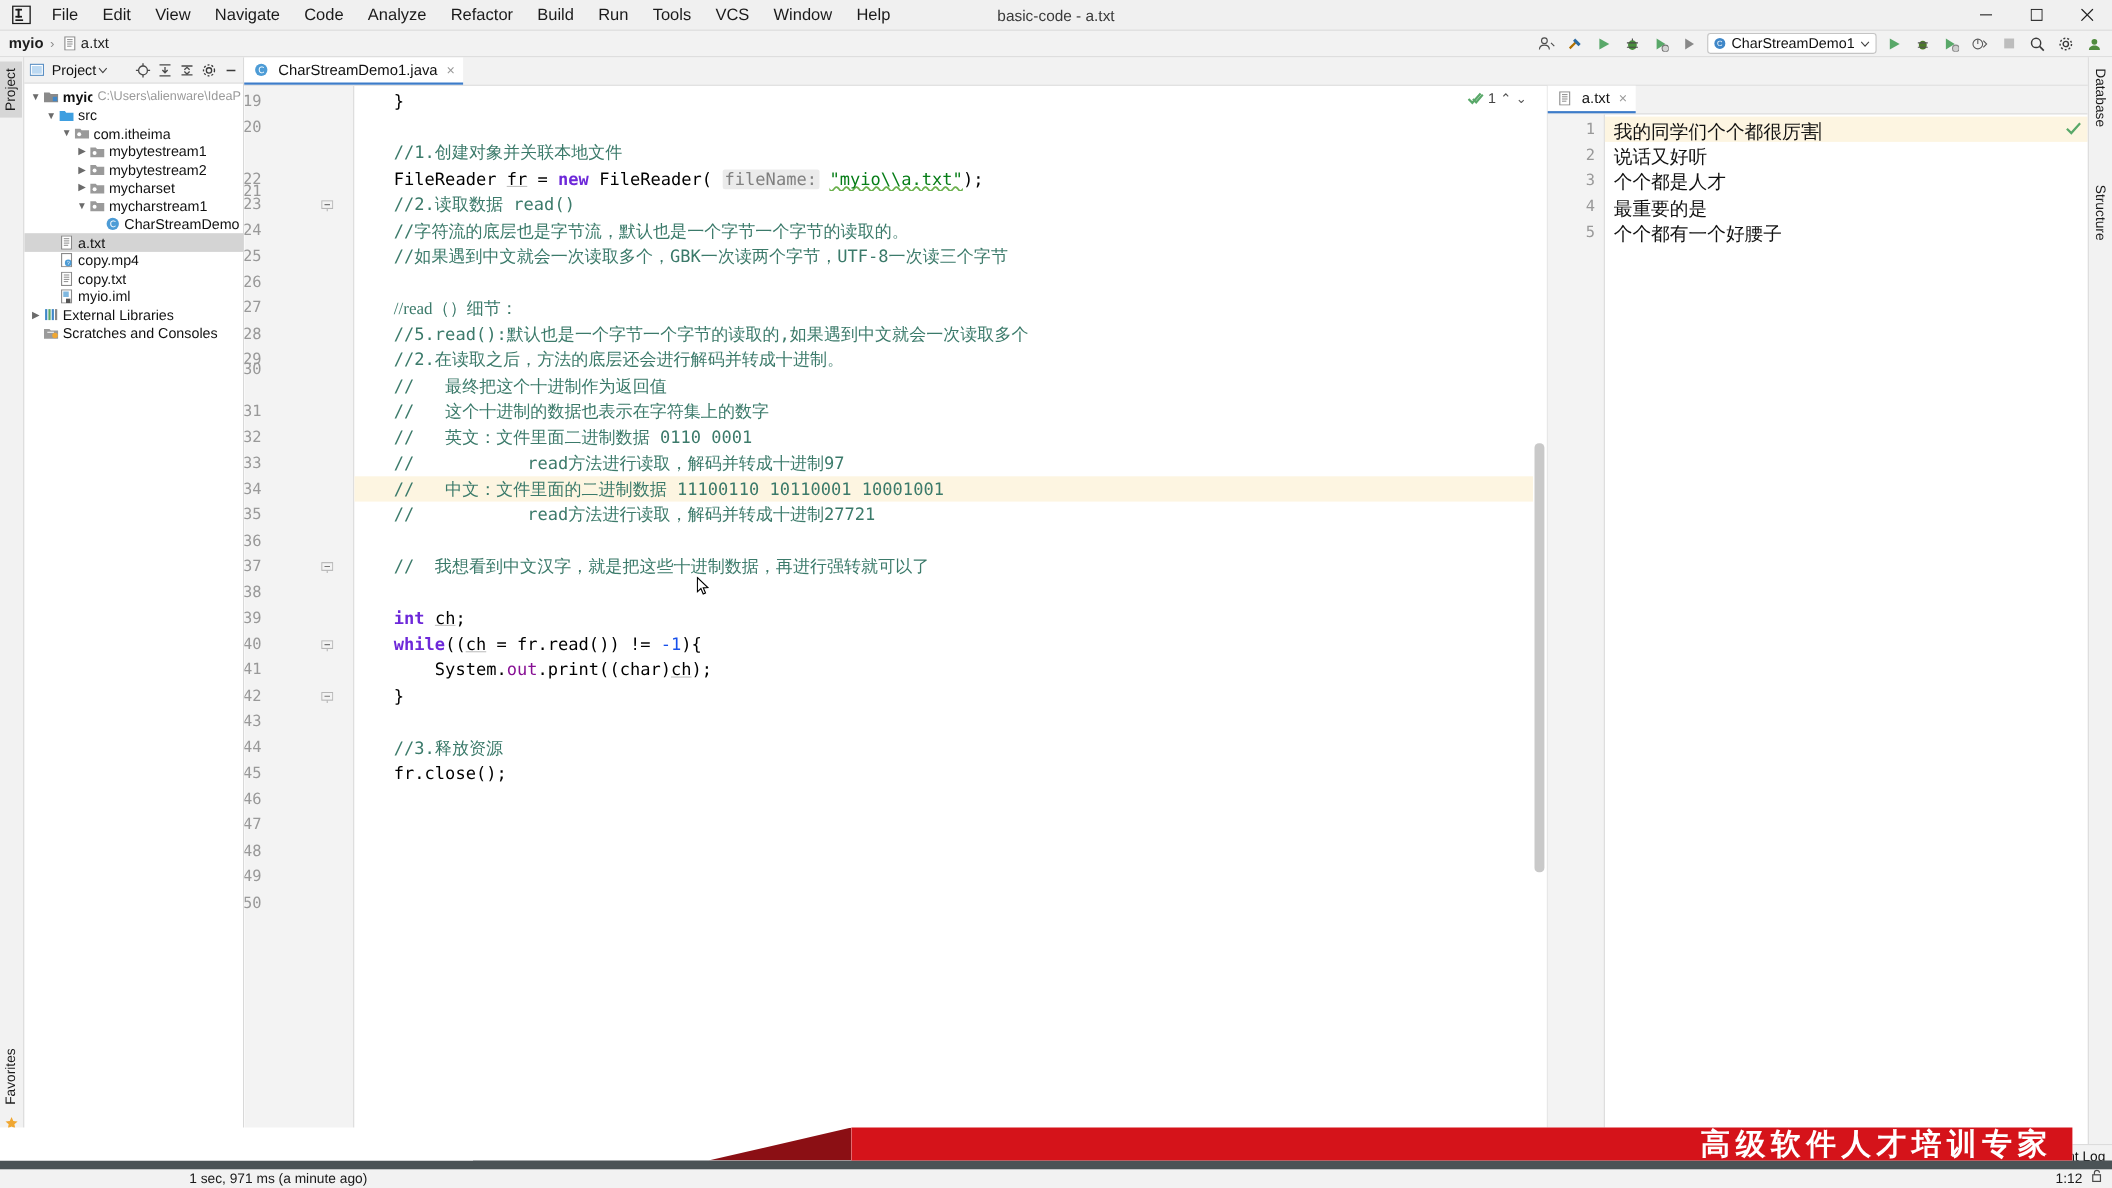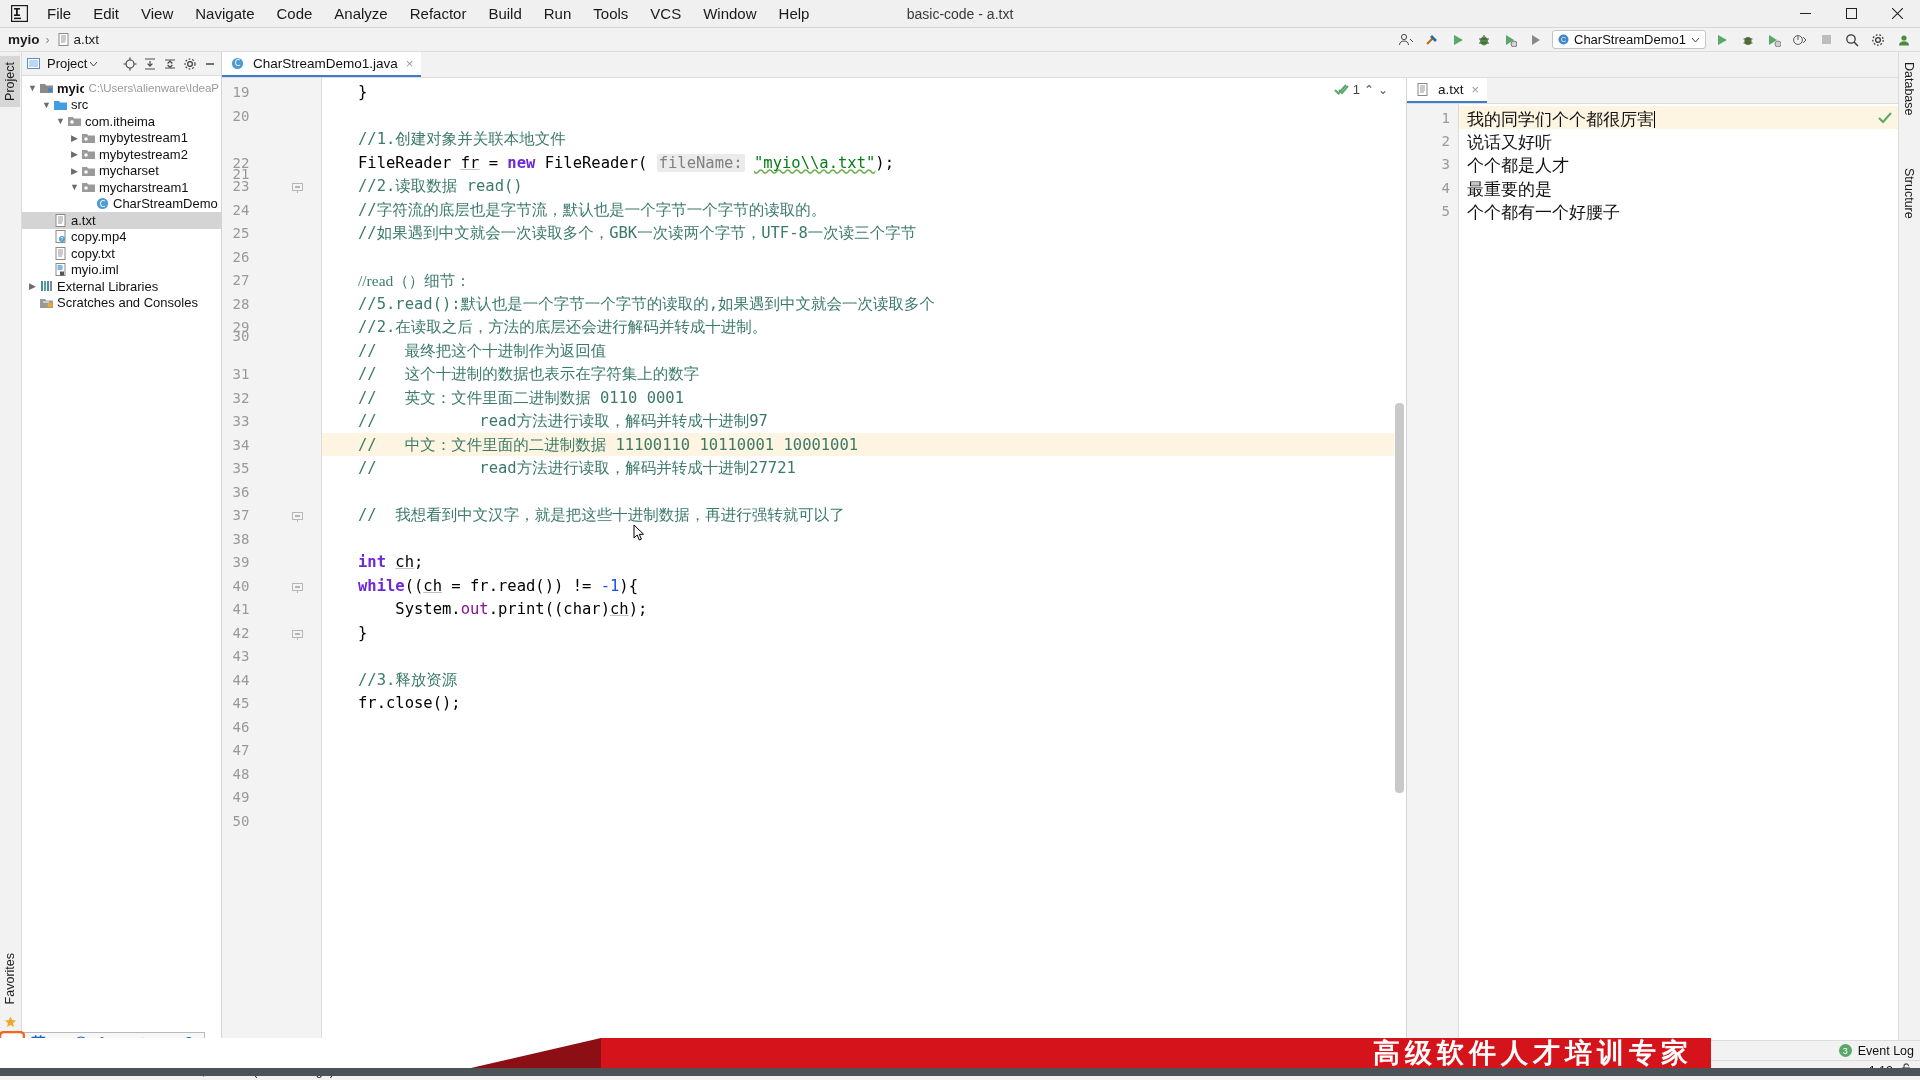--- a/index.html
+++ b/index.html
@@ -71,21 +71,21 @@
           font-size:13.5px; color:#111; border-bottom:2px solid transparent; }
   .etab.active { background:#ffffff; border-bottom:2px solid #3d7cc9; }
   .etab .x { color:#9a9a9a; font-size:13px; margin-left:3px; }
 
   .editor-body { flex:1; display:flex; min-height:0; position:relative; overflow:hidden; }
 
   .code-area { flex:1; display:flex; min-width:0; position:relative; background:#ffffff; overflow:hidden; }
   .gutter { width:100px; background:#f3f3f3; flex:none; position:relative;
             border-right:1px solid #dcdcdc; }
   .lnum { position:absolute; right:60px; font-size:14px; color:#999999;
-          font-family:"DejaVu Sans Mono","Liberation Mono",monospace; text-align:center; width:40px; }
+          font-family:"DejaVu Sans Mono","Liberation Mono",monospace; text-align:left; width:40px; }
   .fold { position:absolute; right:16px; width:13px; height:13px; }
   .code-lines { position:relative; flex:1; min-width:0; overflow:hidden;
                 font-family:"DejaVu Sans Mono","Liberation Mono",monospace; font-size:15.5px; }
   .cline { position:absolute; left:36px; white-space:pre; line-height:1; }
   .hl-row { position:absolute; left:0; right:0; height:23.5px; background:#fdf5e1; }
   .cm { color:#3b7a6a; }          
   .kw { color:#6d28d9; font-weight:bold; }
   .str { color:#067d17; }
   .fld { color:#871094; }
   .cls { color:#000000; }
@@ -133,21 +133,21 @@
 
   
   .ime { position:absolute; left:0; bottom:26px; height:22px; width:205px;
          background:#f7f7f7; border:1px solid #b9b9b9; display:flex; align-items:center;
          gap:2px; padding-left:28px; z-index:40; }
   .ime-logo { position:absolute; left:-2px; top:-2px; width:26px; height:26px; }
   .ime-ico { width:19px; height:19px; display:inline-flex; align-items:center; justify-content:center;
              color:#1668c1; font-size:13px; }
 
   
-  .banner { position:absolute; left:0; bottom:4px; width:1711px; height:38px; z-index:60;
+  .banner { position:absolute; left:0; bottom:17px; width:1884px; height:38px; z-index:60;
             pointer-events:none; }
   .banner .bg { position:absolute; inset:0; background:#ffffff; }
   .banner .redbar { position:absolute; right:0; top:0; height:30px; width:1110px; background:#d5131a; }
   .banner .tri { position:absolute; top:0; height:30px; width:130px; right:1110px;
                  background:#8b0f14; clip-path:polygon(100% 0, 100% 100%, 0 100%); }
   .banner .btext { position:absolute; right:18px; top:-1px; height:32px; display:flex; align-items:center;
                    color:#fff; font-size:27px; letter-spacing:5px;
                    font-family:"DejaVu Serif","Liberation Serif",serif; font-weight:bold; }
   .banner .dark { position:absolute; left:0; bottom:0; width:1920px; height:8px; background:#4b5356; }
   .banner .whitegap{ position:absolute; left:0; bottom:8px; width:430px; height:22px; background:#fff;}

